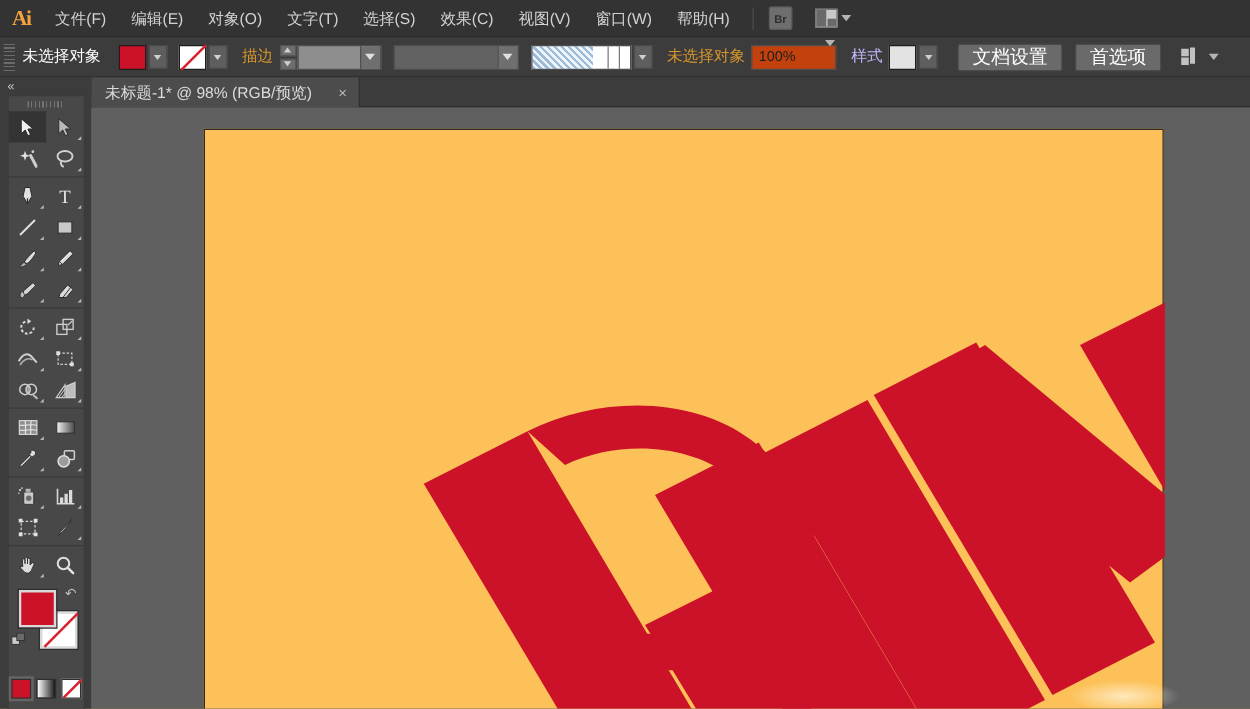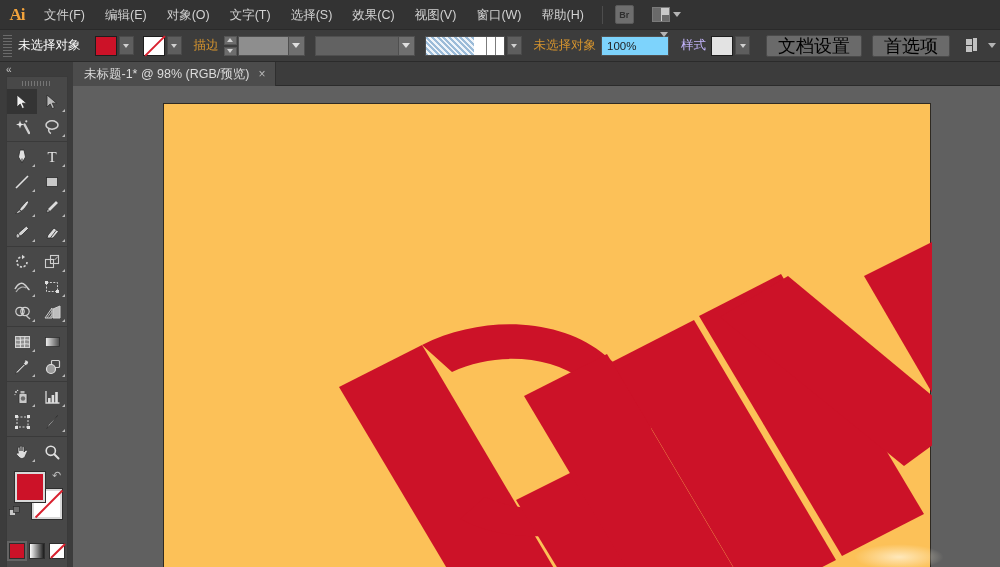--- a/index.html
+++ b/index.html
@@ -112,47 +112,47 @@
       repeating-linear-gradient(45deg,#9bbbd8 0 2px,#eef4fa 2px 4px),
       #eef4fa;
   }
   .pattern-swatch::before{
     content:"";position:absolute;right:17px;top:0;width:1px;height:100%;background:#7c7c7c;
   }
   .pattern-swatch::after{
     content:"";position:absolute;right:8px;top:0;width:1px;height:100%;background:#7c7c7c;
   }
   .opacity-combo {
-    width:68px; height:20px; background:#7dd3fc; border:1px solid #4f4f4f;
+    width:68px; height:20px; background:#c2410c; border:1px solid #4f4f4f;
     display:flex; align-items:center; color:#1e1e1e; font-size:11.5px;
     padding-left:5px; position:relative;
   }
   .opacity-combo .arrowbox{position:absolute;right:0;top:0;height:100%;}
   .style-swatch {
     width:22px;height:20px;background:#e3e3e3;border:1px solid #1e1e1e;
   }
   .push-btn {
     height:22px; padding:0 11px; background:#6a6a6a;
     border:1px solid #4a4a4a; border-radius:2px;
-    color:#000000; font-size:18px; line-height:20px; white-space:nowrap;
+    color:#ffffff; font-size:15px; line-height:20px; white-space:nowrap;
   }
   .align-icon {
     width:17px;height:15px;position:relative;margin-left:16px;
   }
   .align-icon i{position:absolute;background:#c2c2c2;display:block;}
 
   
   .tabbar {
     position:absolute; left:0; top:62px; width:1000px; height:24px;
     background:#3c3c3c; border-bottom:1px solid #2b2b2b;
   }
   .tab {
     position:absolute; left:73px; top:0; height:24px;
     background:#4c4c4c; border-right:1px solid #2f2f2f;
-    display:flex; align-items:center; gap:9px;
+    display:flex; align-items:center; gap:21px;
     padding:0 9px 0 11px; color:#dcdcdc; font-size:12.5px; white-space:nowrap;
   }
   .tab .close { color:#b9b9b9; font-size:12px; }
 
   
   .leftcol {
     position:absolute; left:0; top:62px; width:73px; height:505px;
     background:#3c3c3c;
   }
   .collapse-bar {

